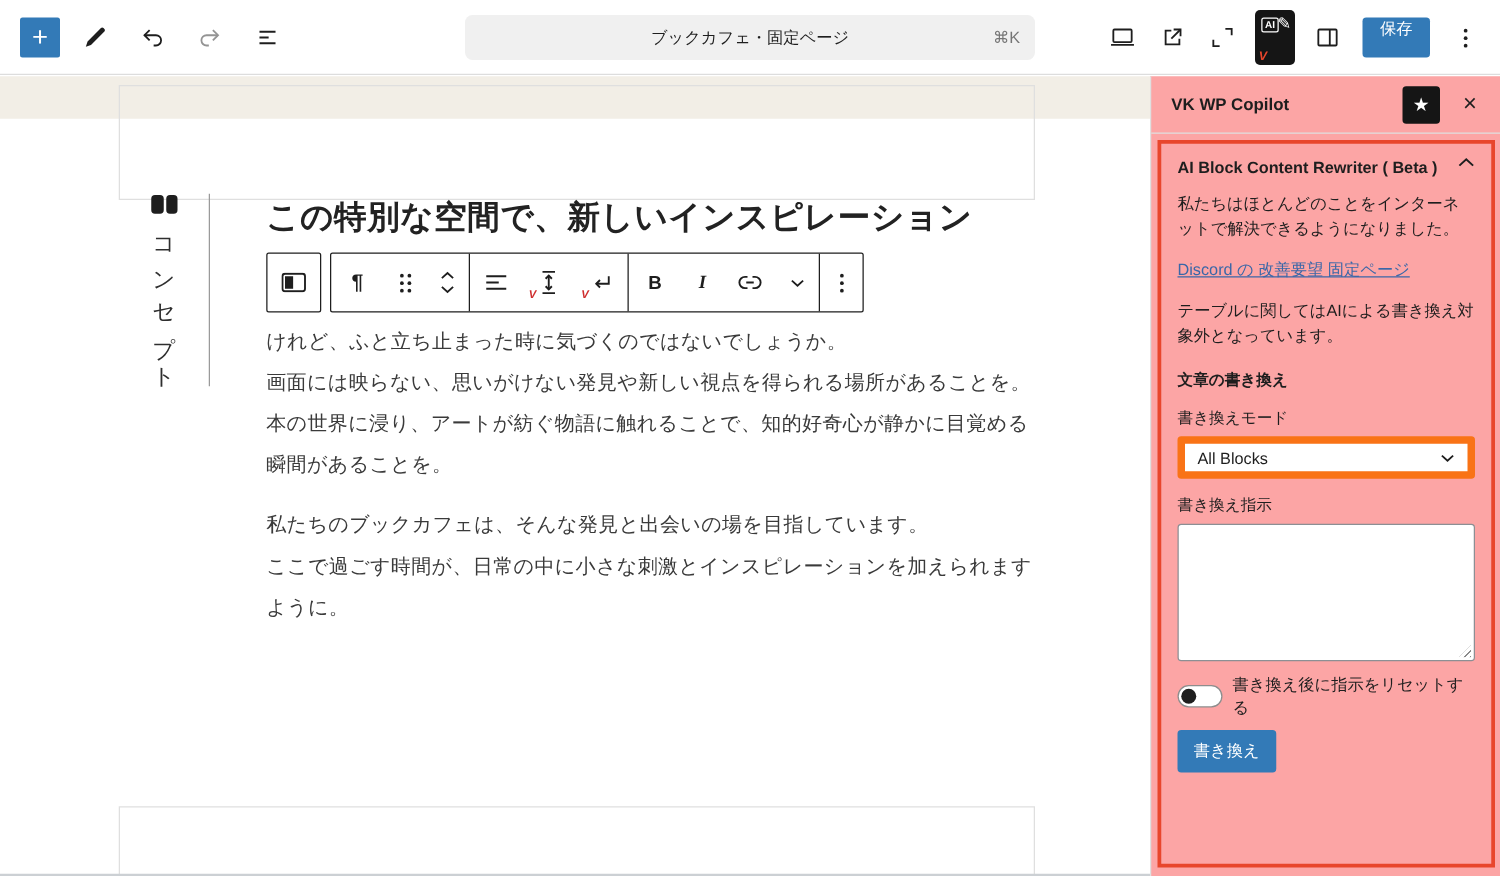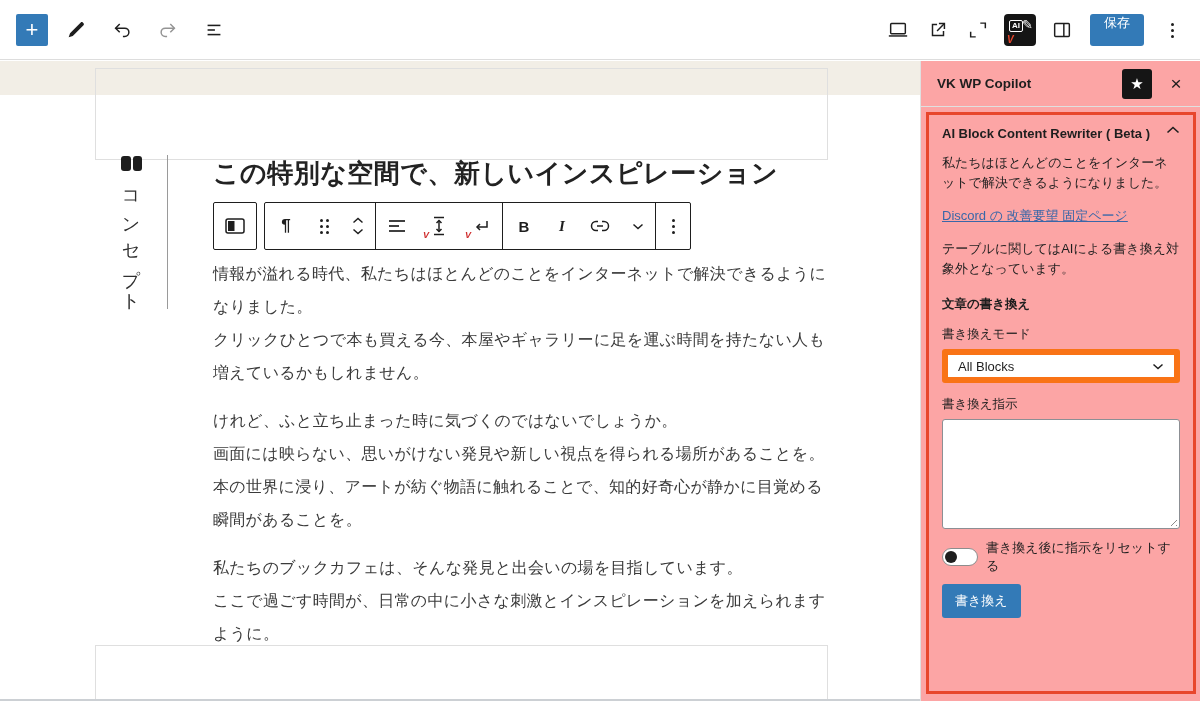--- a/index.html
+++ b/index.html
@@ -11,21 +11,21 @@
     border-bottom:1px solid #ddd; display:flex; align-items:center; z-index:30; }
   .tb-left { display:flex; align-items:center; gap:10px; padding-left:16px; }
   .add-btn { width:32px; height:32px; background:#337ab7; border-radius:2px; color:#fff;
     display:flex; align-items:center; justify-content:center; font-size:22px; font-weight:300; }
   .tb-icon { width:36px; height:36px; display:flex; align-items:center; justify-content:center; color:#1e1e1e; }
   .tb-icon.disabled { color:#949494; }
   .cmd-box { position:absolute; left:372px; top:12px; width:456px; height:36px; background:#f0f0f0;
     border-radius:6px; display:flex; align-items:center; justify-content:center; font-size:13px; }
   .cmd-box .hint { position:absolute; right:12px; color:#757575; font-size:13px; }
   .tb-right { position:absolute; right:10px; top:0; height:60px; display:flex; align-items:center; gap:4px; }
-  .ai-btn { width:32px; height:32px; background:#151515; border-radius:4px; position:relative; margin:0 4px; }
+  .ai-btn { width:32px; height:44px; background:#151515; border-radius:4px; position:relative; margin:0 4px; }
   .ai-btn .ai-box { position:absolute; left:5px; top:6px; font-size:8px; font-weight:700; color:#fff;
     border:1px solid #fff; border-radius:2px; padding:0 2px; line-height:10px; }
   .ai-btn .ai-pen { position:absolute; right:3px; top:3px; color:#fff; font-size:13px; transform:rotate(0deg); }
   .ai-btn .ai-v { position:absolute; left:3px; bottom:1px; color:#e8462c; font-size:10px; font-style:italic; font-weight:700; }
   .save-btn { height:32px; padding:0 14px; background:#337ab7; color:#fff; font-size:13px;
     border-radius:3px; display:flex; align-items:flex-start; margin:0 6px; }
   .kebab { display:flex; flex-direction:column; gap:3px; align-items:center; width:24px; }
   .kebab i { width:3px; height:3px; border-radius:50%; background:#1e1e1e; }
 
   
@@ -117,20 +117,24 @@
     </div>
     <div class="tb-icon">
       <svg width="22" height="22" viewBox="0 0 24 24" fill="none" stroke="#1e1e1e" stroke-width="1.7">
           <path d="M5 7h14"></path>
           <path d="M5 12h8"></path>
           <path d="M5 17h14"></path>
         </svg>
     </div>
   </div>
 
+  <div class="cmd-box">
+    <span>ブックカフェ・固定ページ</span>
+    <span class="hint">⌘K</span>
+  </div>
 
   <div class="tb-right">
     <div class="tb-icon">
       <svg width="22" height="22" viewBox="0 0 24 24" fill="none" stroke="#1e1e1e" stroke-width="1.6">
           <rect x="4" y="5" width="16" height="11" rx="1"></rect>
           <path d="M2 18.5h20"></path>
         </svg>
     </div>
     <div class="tb-icon">
       <svg width="22" height="22" viewBox="0 0 24 24" fill="none" stroke="#1e1e1e" stroke-width="1.6">
@@ -264,24 +268,20 @@
         <span class="kebab">
             <i></i>
             <i></i>
             <i></i>
           </span>
       </div>
     </div>
   </div>
 
   <div class="doc-text">
-    <p>
-      <span>情報が溢れる時代、私たちはほとんどのことをインターネットで解決できるようになりました。</span>
-      <span>クリックひとつで本も買える今、本屋やギャラリーに足を運ぶ時間を持たない人も増えているかもしれません。</span>
-    </p>
     <p>
       <span>けれど、ふと立ち止まった時に気づくのではないでしょうか。</span>
       <span>画面には映らない、思いがけない発見や新しい視点を得られる場所があることを。</span>
       <span>本の世界に浸り、アートが紡ぐ物語に触れることで、知的好奇心が静かに目覚める瞬間があることを。</span>
     </p>
     <p>
       <span>私たちのブックカフェは、そんな発見と出会いの場を目指しています。</span>
       <span>ここで過ごす時間が、日常の中に小さな刺激とインスピレーションを加えられますように。</span>
     </p>
   </div>

